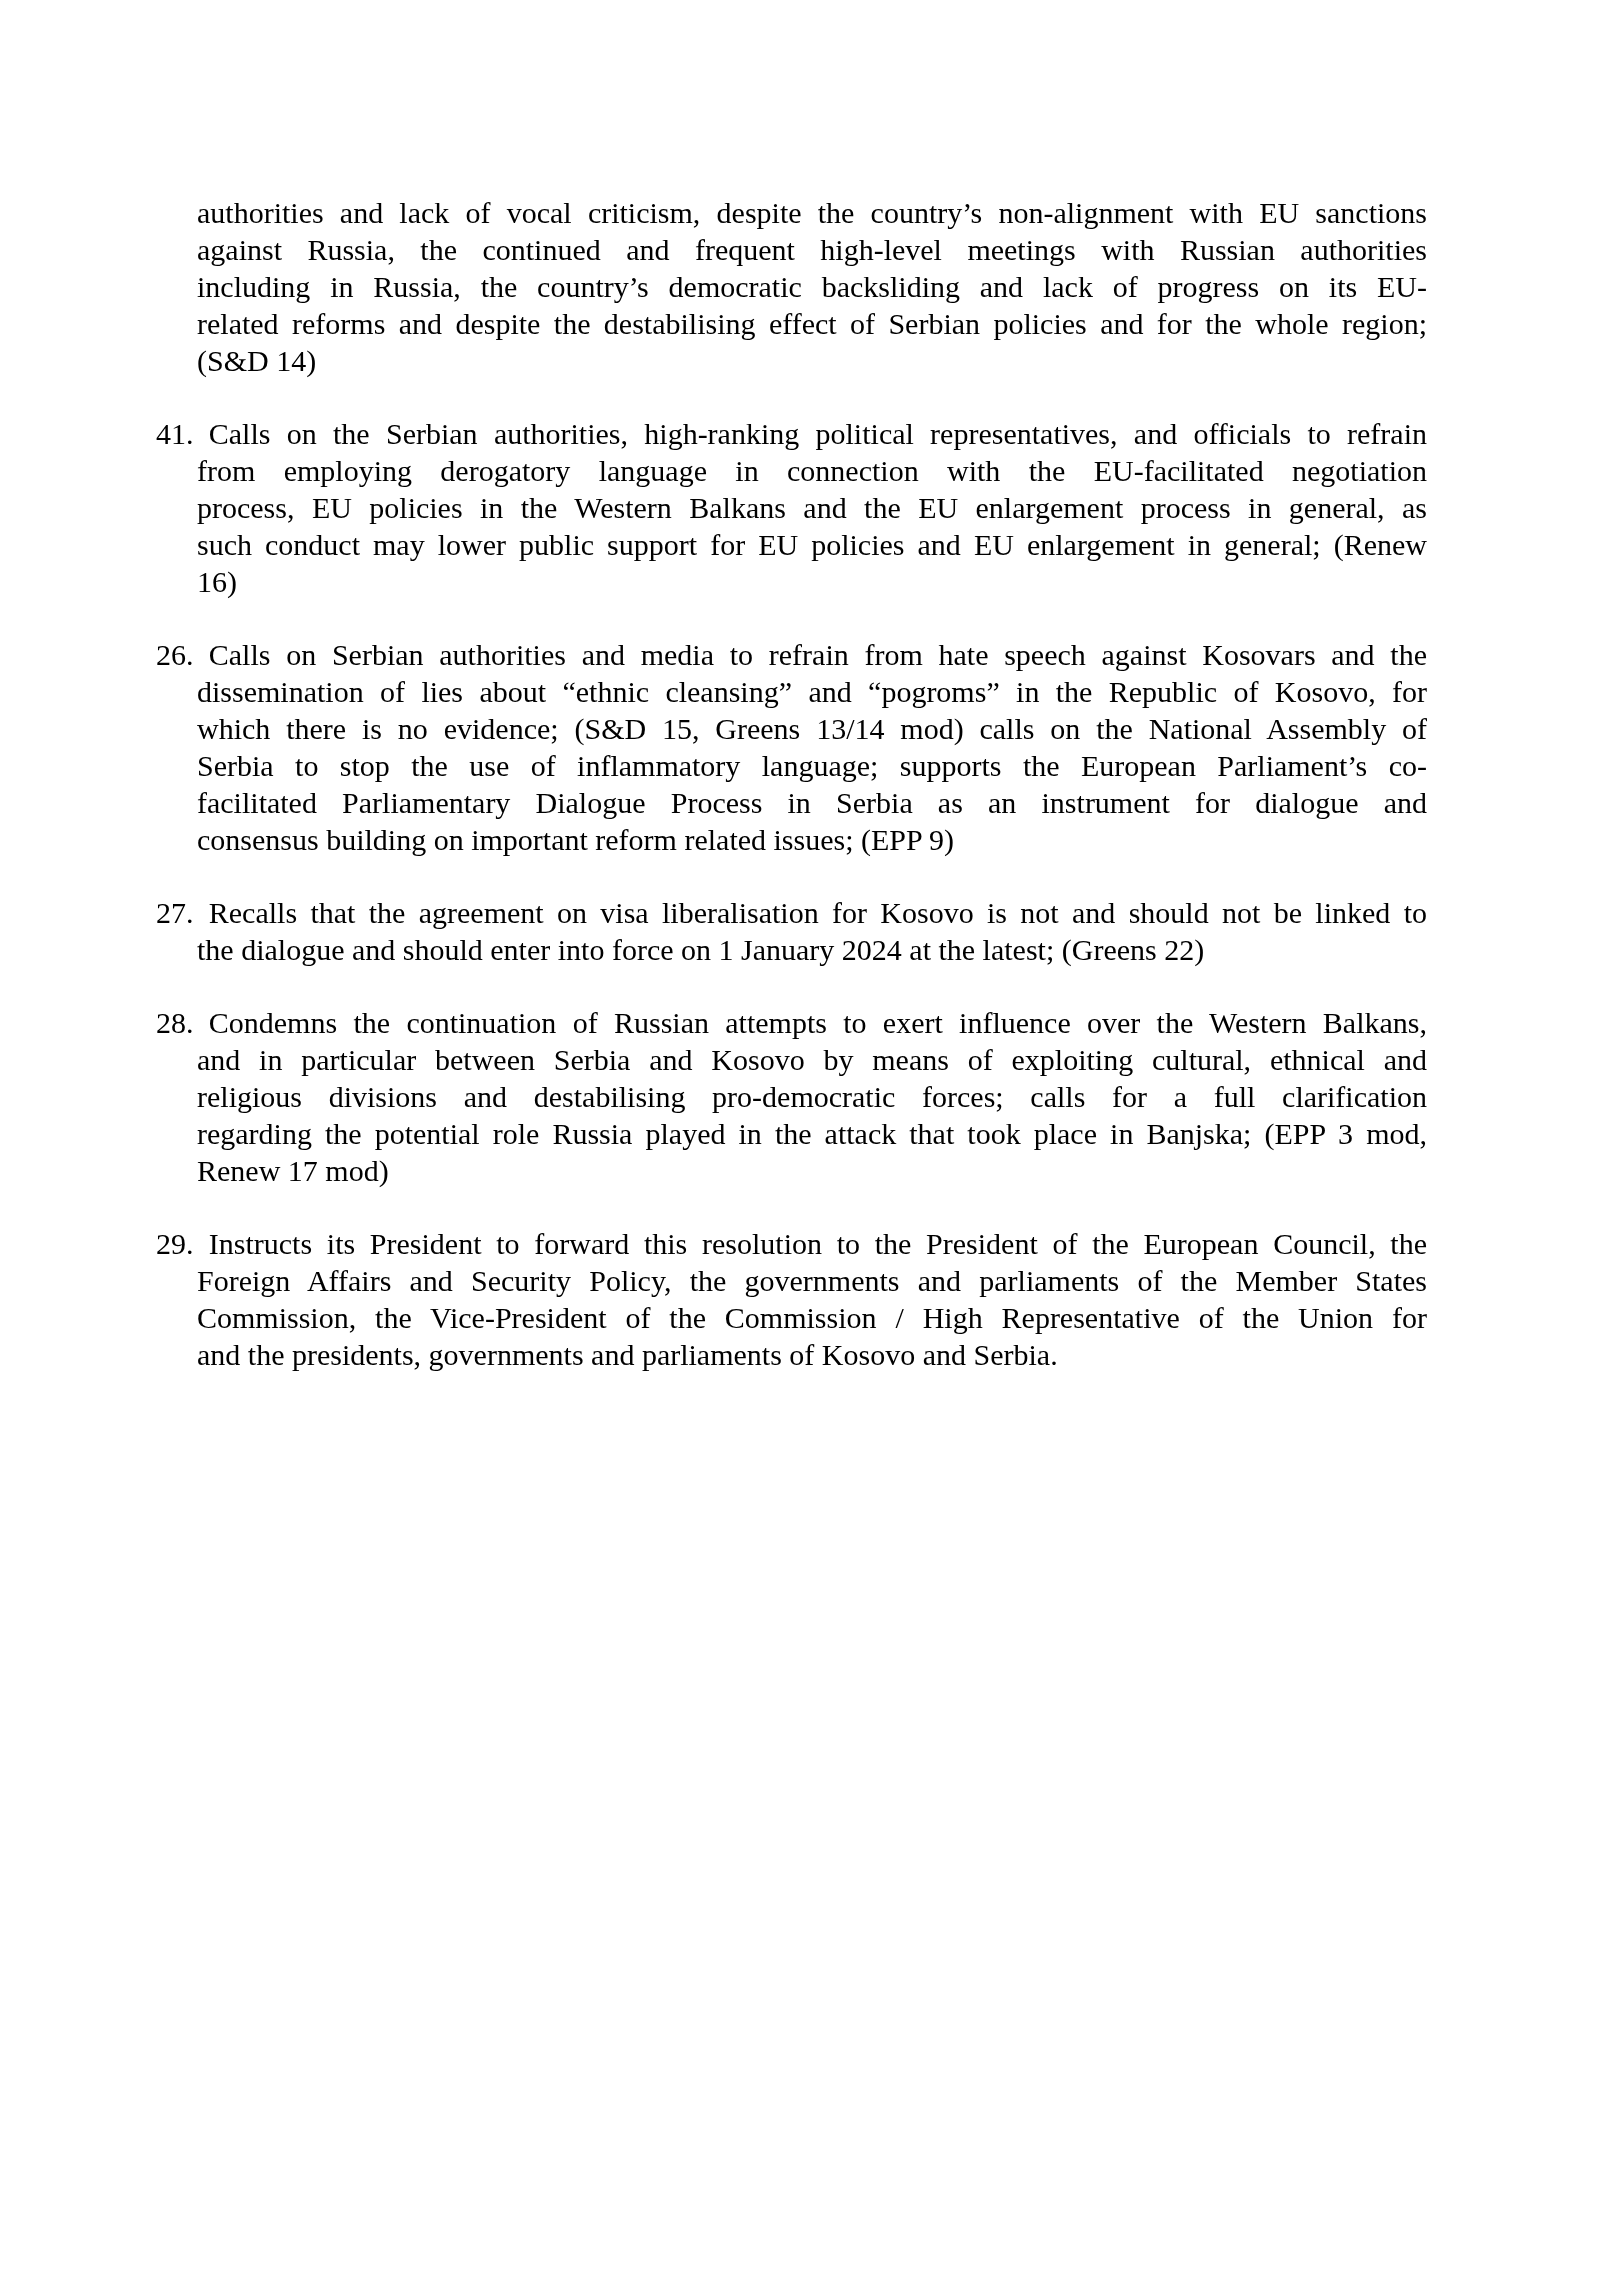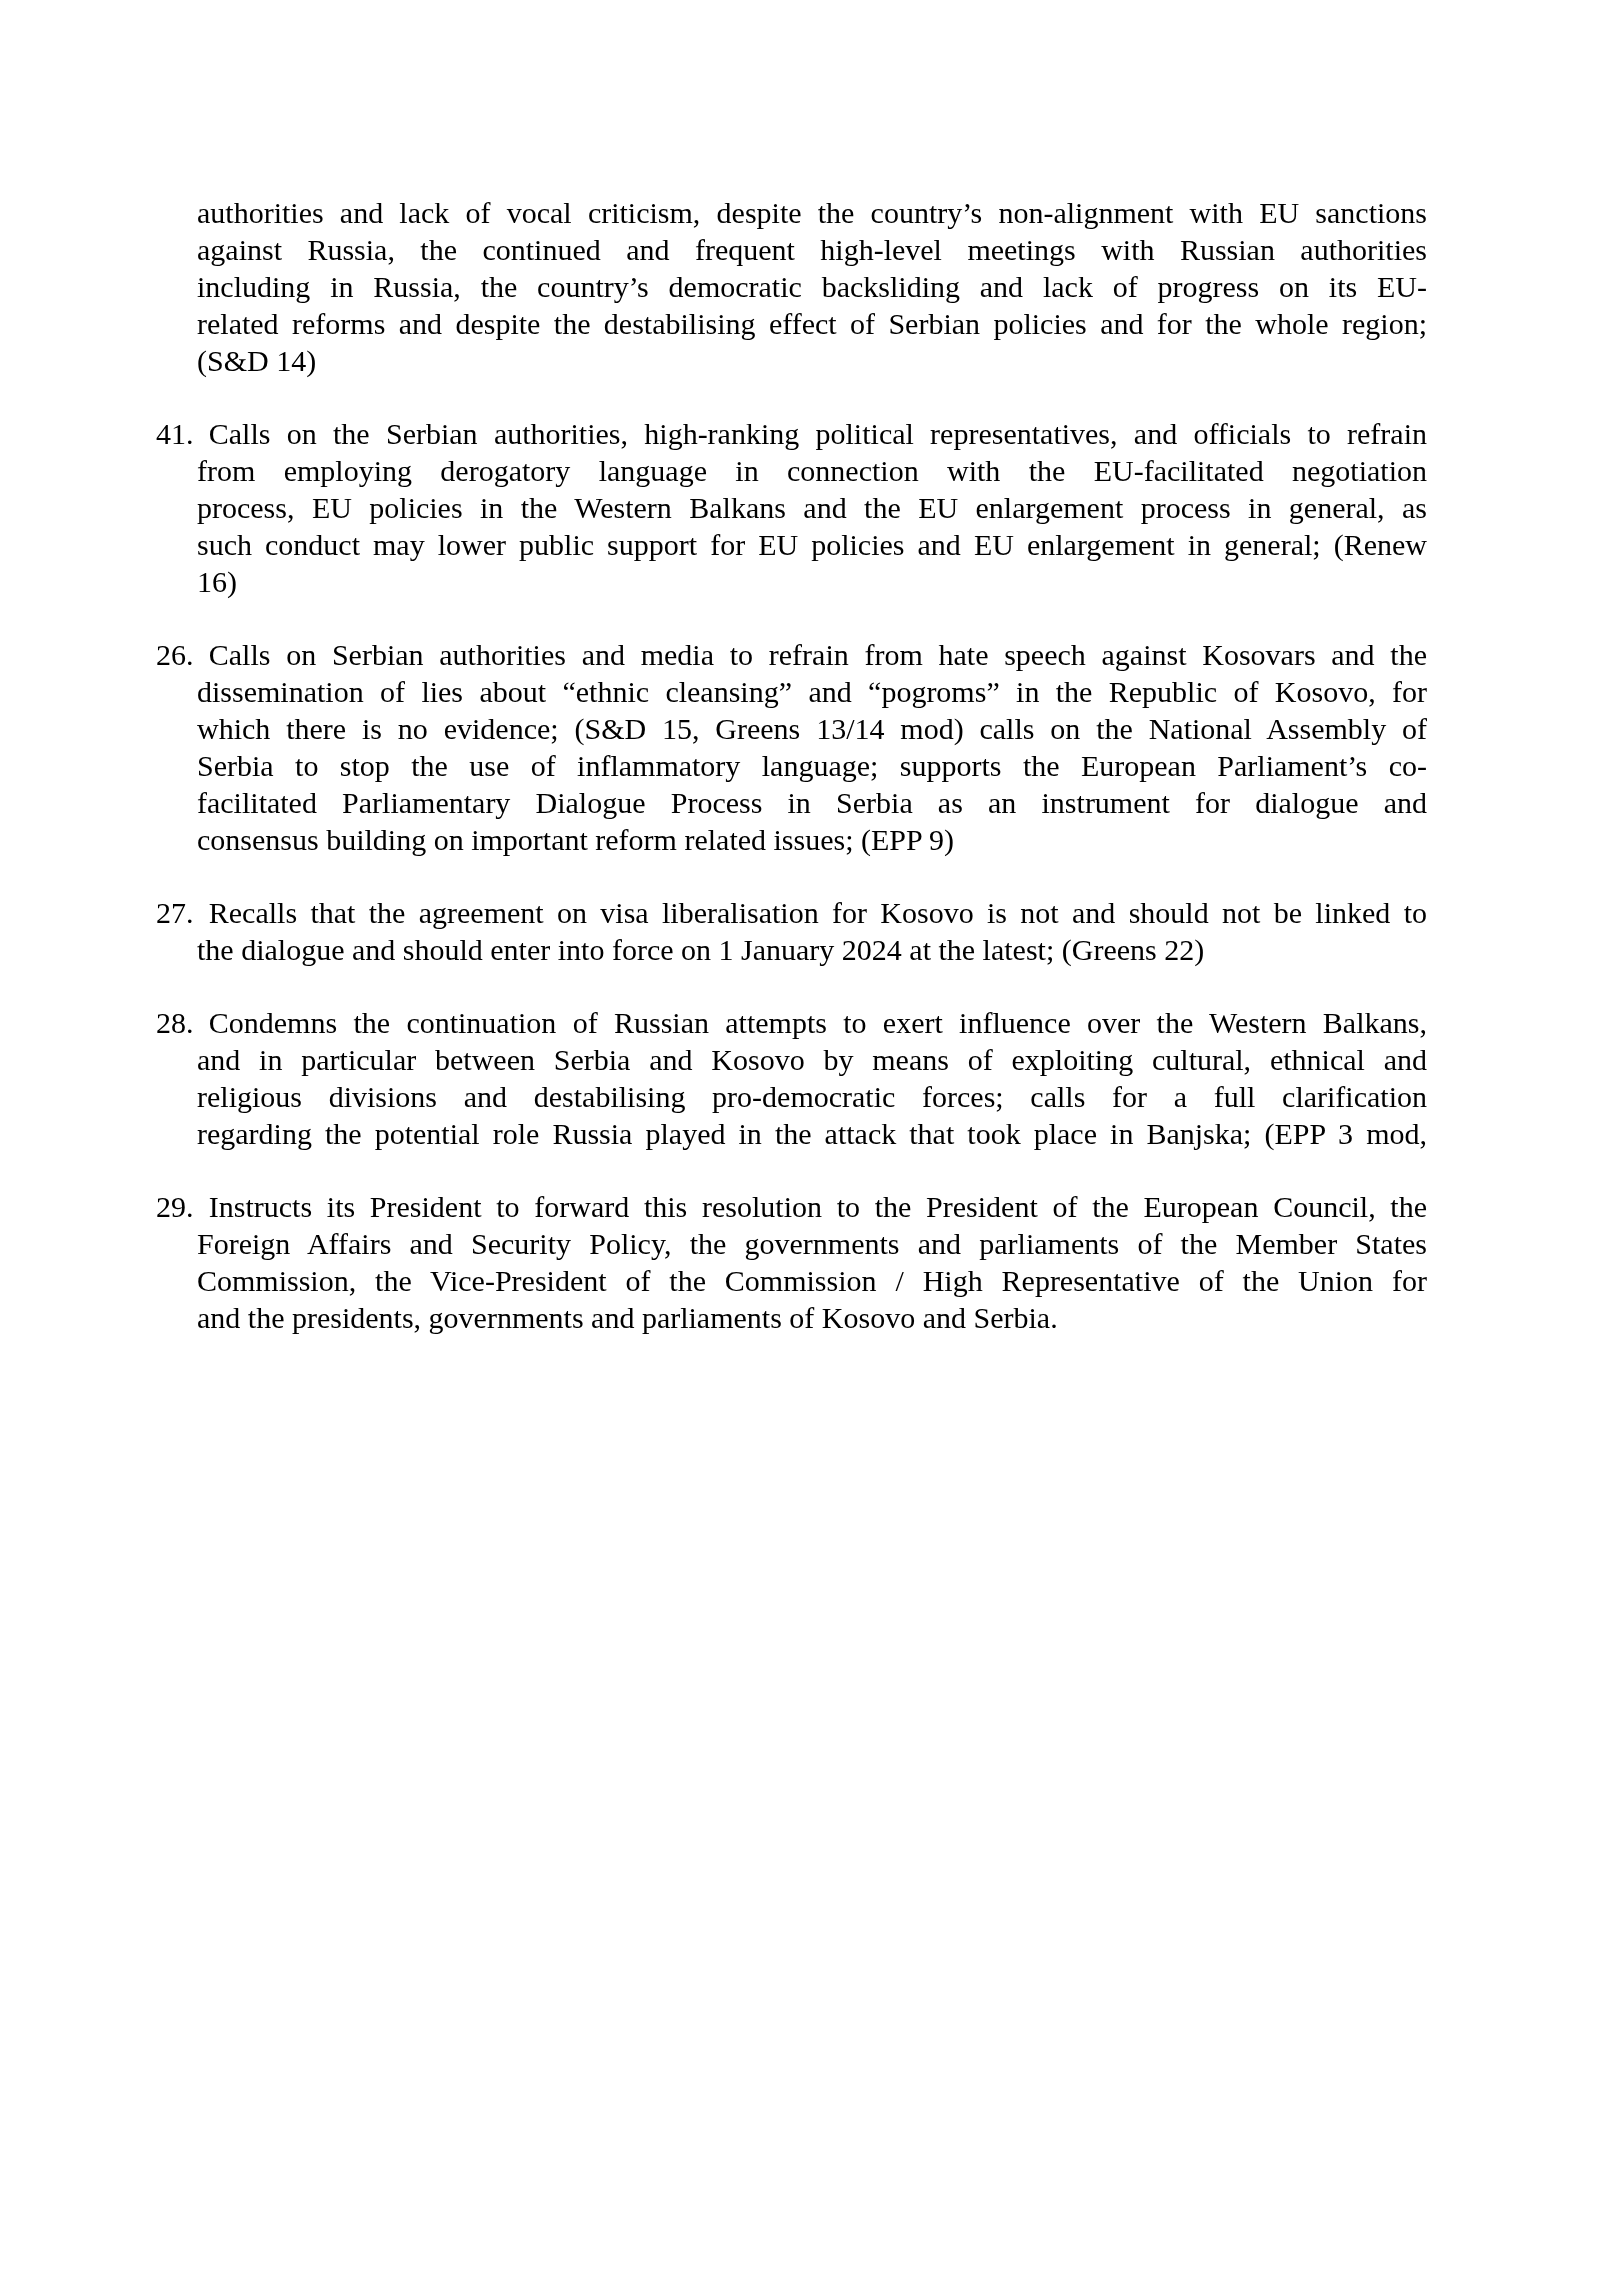--- a/index.html
+++ b/index.html
@@ -73,20 +73,21 @@
       </div>
     </div>
 
     <div class="para numbered">
       <div class="num">28.</div>
       <div class="pbody">
         <div class="line first">Condemns the continuation of Russian attempts to exert influence over the Western Balkans,</div>
         <div class="line">and in particular between Serbia and Kosovo by means of exploiting cultural, ethnical and</div>
         <div class="line">religious divisions and destabilising pro-democratic forces; calls for a full clarification</div>
         <div class="line">regarding the potential role Russia played in the attack that took place in Banjska; (EPP 3 mod,</div>
+        <div class="line last">Renew 17 mod)</div>
       </div>
     </div>
 
     <div class="para numbered">
       <div class="num">29.</div>
       <div class="pbody">
         <div class="line first">Instructs its President to forward this resolution to the President of the European Council, the</div>
         <div class="line">Foreign Affairs and Security Policy, the governments and parliaments of the Member States</div>
         <div class="line">Commission, the Vice-President of the Commission / High Representative of the Union for</div>
         <div class="line last">and the presidents, governments and parliaments of Kosovo and Serbia.</div>

